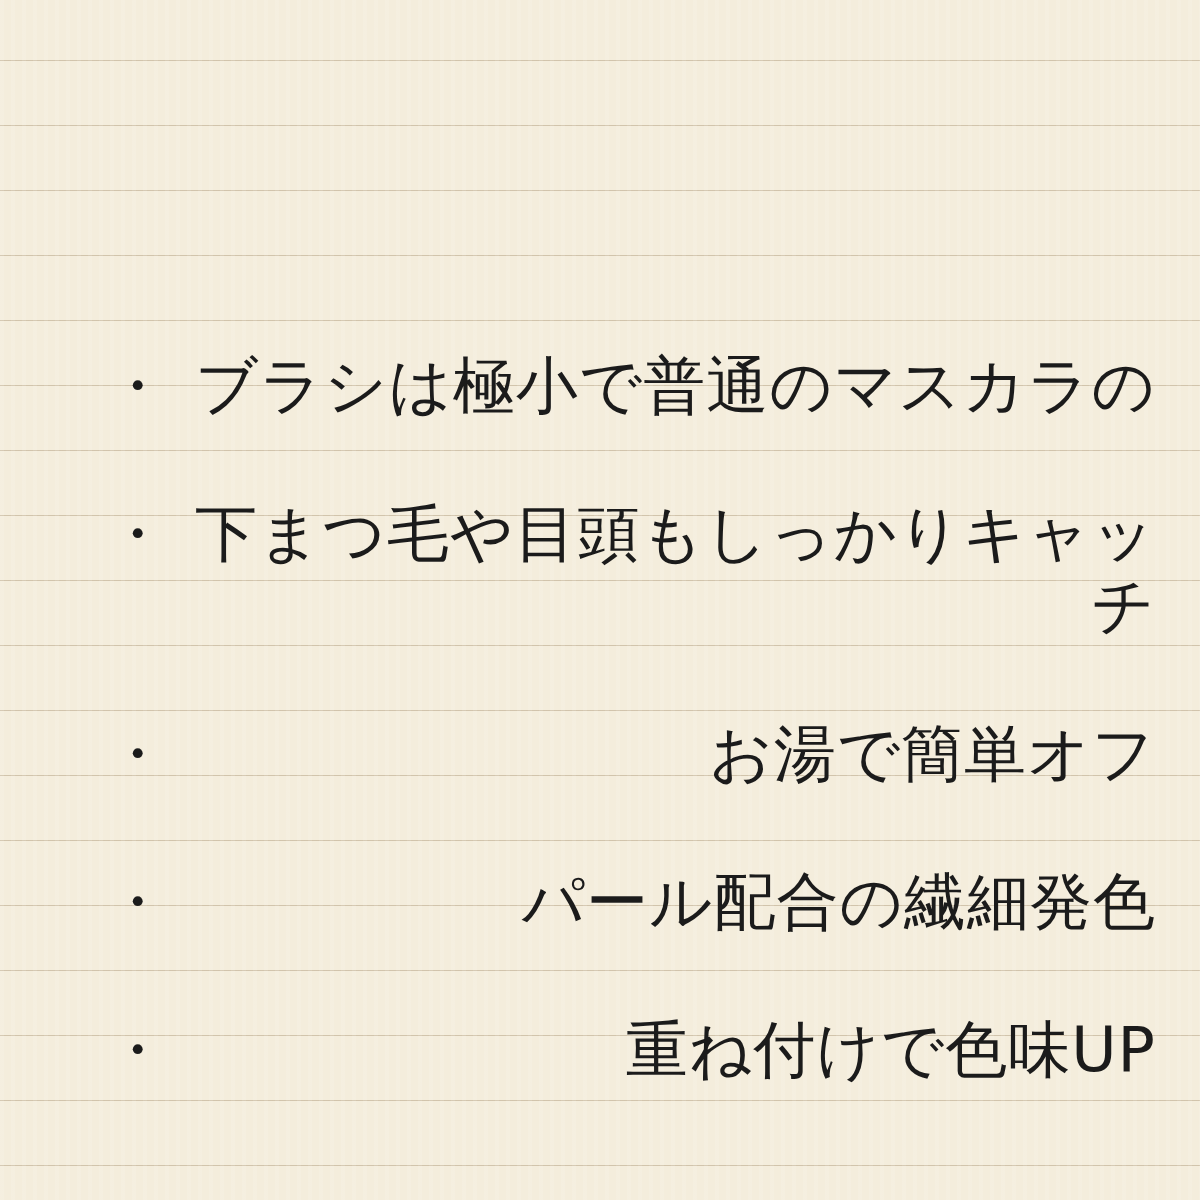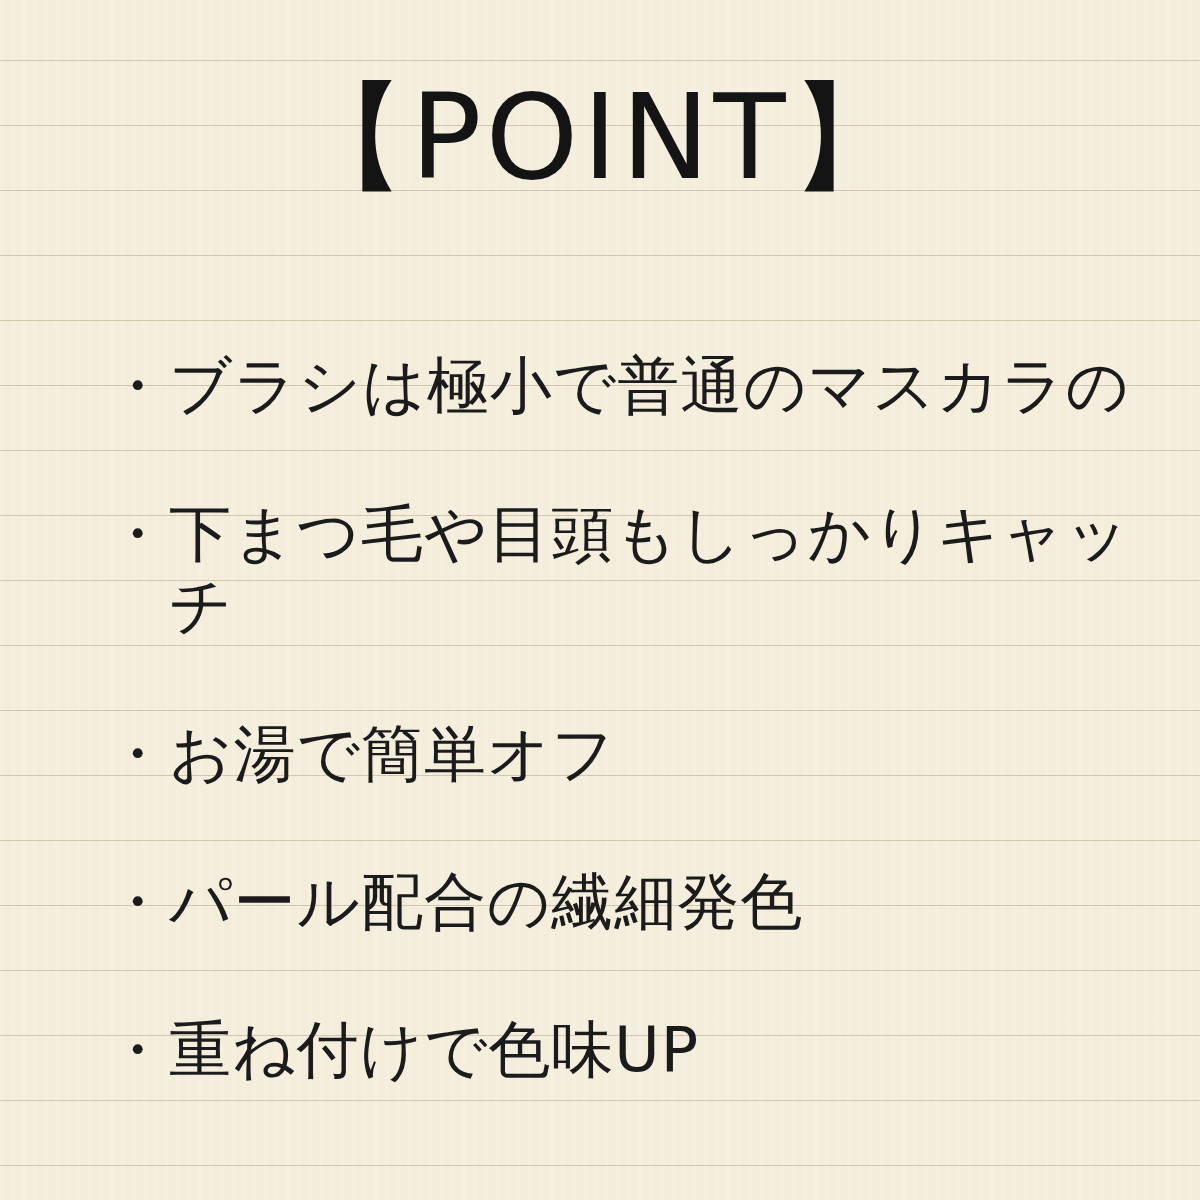--- a/index.html
+++ b/index.html
@@ -55,28 +55,28 @@
   .bullet {
     flex: 0 0 46px;
     font-size: 62px;
     line-height: 72px;
   }
   .item-text {
     flex: 1 1 auto;
   }
   .item-line {
     display: block;
+    text-align: right;
   }
 </style>
 </head>
 <body>
 
 <div class="page">
 
-  <h1 class="title">【POINT】</h1>
 
   <ul class="point-list">
 
     <li class="point-item">
       <span class="bullet">・</span>
       <span class="item-text">
         <span class="item-line">ブラシは極小で普通のマスカラの</span>
       </span>
     </li>
 

